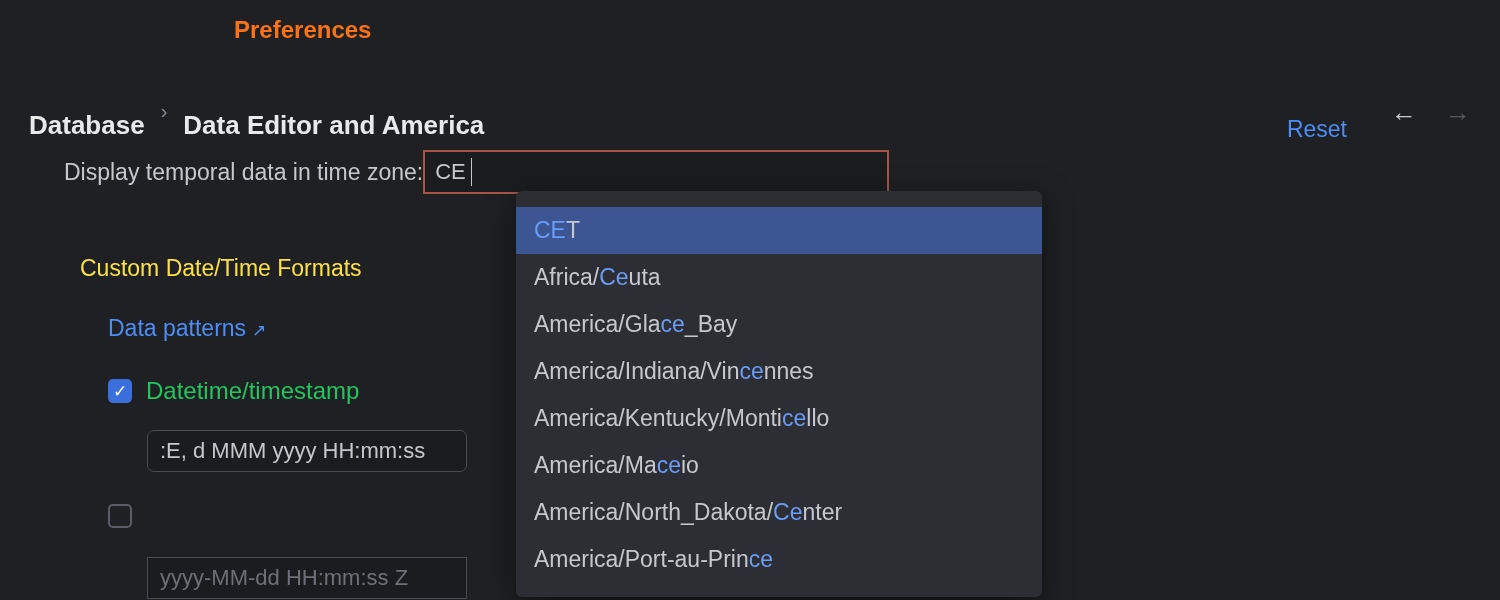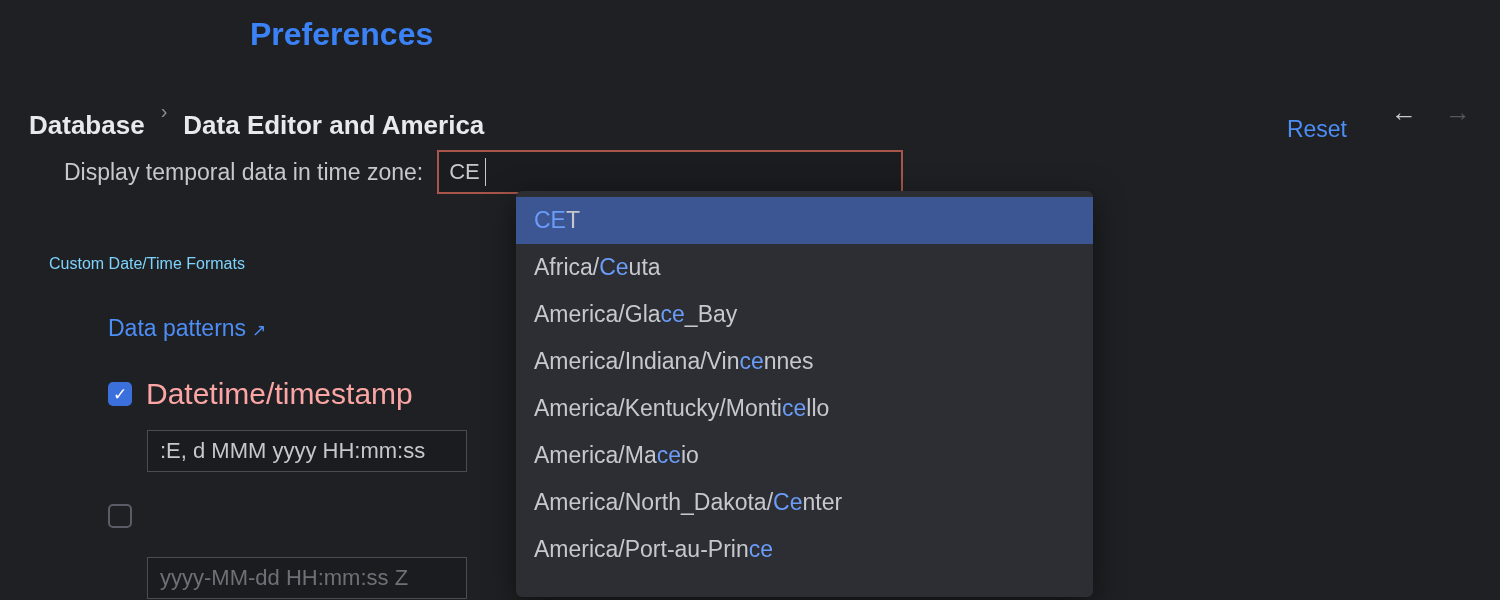--- a/index.html
+++ b/index.html
@@ -9,24 +9,24 @@
     font-family: -apple-system, BlinkMacSystemFont, "Segoe UI", sans-serif;
     font-size: 21px;
     width: 1500px;
     height: 600px;
     overflow: hidden;
     position: relative;
   }
   .header-title {
     position: absolute;
     top: 16px;
-    left: 250px;
-    font-size: 32px;
+    left: 234px;
+    font-size: 24px;
     font-weight: 600;
-    color: #3b82f6;
+    color: #f97316;
   }
   .breadcrumb-row {
     position: absolute;
     top: 80px;
     left: 29px;
     right: 29px;
     display: flex;
     align-items: center;
   }
   .crumb {
@@ -59,21 +59,20 @@
   }
   .nav-back { color: #c6c8cd; cursor: pointer; }
   .nav-fwd { color: #55575d; }
   
   .setting-row {
     position: absolute;
     top: 150px;
     left: 64px;
     display: flex;
     align-items: center;
-    gap: 14px;
   }
   .setting-label {
     font-size: 23px;
     color: #c6c8cd;
   }
   .tz-input-wrap {
     position: relative;
     width: 466px;
     height: 44px;
     border: 2px solid #a8564a;
@@ -96,23 +95,23 @@
     left: 46px;
     top: 6px;
     bottom: 6px;
     width: 1px;
     background: #c6c8cd;
   }
 
   .section-title {
     position: absolute;
     top: 255px;
-    left: 49px;
-    font-size: 16px;
-    color: #7dd3fc;
+    left: 80px;
+    font-size: 23px;
+    color: #fde047;
   }
   .date-patterns-link {
     position: absolute;
     top: 315px;
     left: 108px;
     color: #4d8df6;
     font-size: 23px;
     cursor: pointer;
   }
   .ext-icon {
@@ -141,49 +140,49 @@
   }
   .checkbox.checked {
     background: #3a6fdc;
     color: #fff;
   }
   .checkbox.unchecked {
     border: 2px solid #5a5d65;
     background: transparent;
   }
   .chk-label {
-    font-size: 30px;
-    color: #fca5a5;
+    font-size: 24px;
+    color: #22c55e;
   }
   .fmt-input {
     position: absolute;
     left: 147px;
     width: 320px;
     height: 42px;
     background: #1b1c1f;
     border: 1px solid #4a4c52;
     padding: 0 12px;
     display: flex;
     align-items: center;
     font-size: 22px;
     color: #c6c8cd;
   }
   .fmt-input.disabled { color: #6e7077; }
-  .fmt-1 { top: 430px; }
+  .fmt-1 { top: 430px; border-radius: 7px; }
   .fmt-2 { top: 557px; text-align: center; }
 
   .dropdown {
     position: absolute;
     top: 191px;
     left: 516px;
-    width: 577px;
+    width: 526px;
     background: #2c2e33;
     border-radius: 6px;
     box-shadow: 0 8px 30px rgba(0,0,0,0.5);
-    padding: 6px 0 0 0;
+    padding: 16px 0 0 0;
     overflow: hidden;
     height: 406px;
   }
   .dd-item {
     padding: 10px 18px;
     font-size: 23px;
     color: #c6c8cd;
     cursor: pointer;
     white-space: nowrap;
   }

